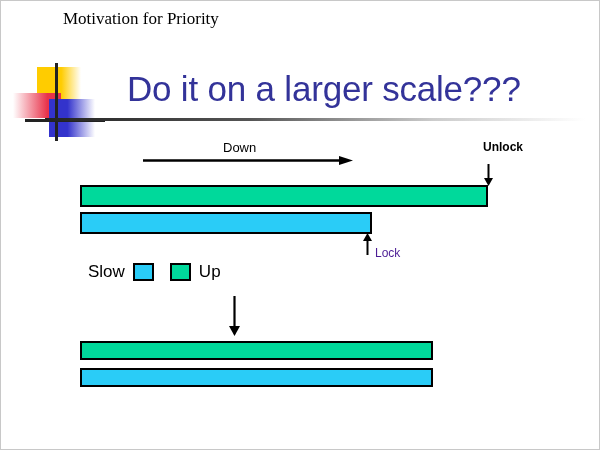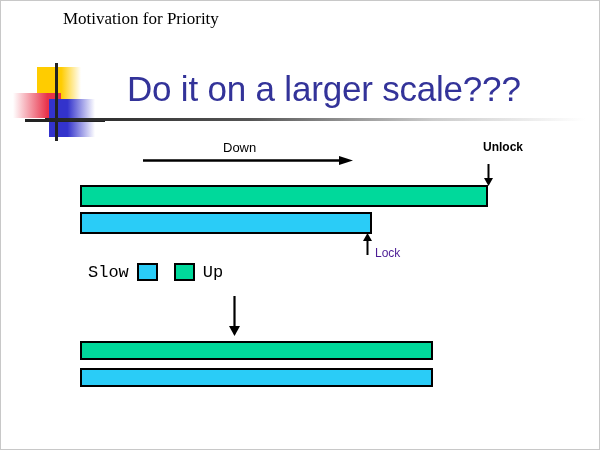--- a/index.html
+++ b/index.html
@@ -163,21 +163,20 @@
     left: 87px;
     top: 259px;
     display: flex;
     align-items: center;
     height: 24px;
   }
   .legend-text {
     font-size: 17px;
     color: #000000;
     white-space: nowrap;
-    font-family: Liberation Mono, monospace;
   }
   .legend-swatch {
     width: 21px;
     height: 18px;
     border: 2px solid #000000;
     box-sizing: border-box;
     margin: 0 8px;
   }
 
   

